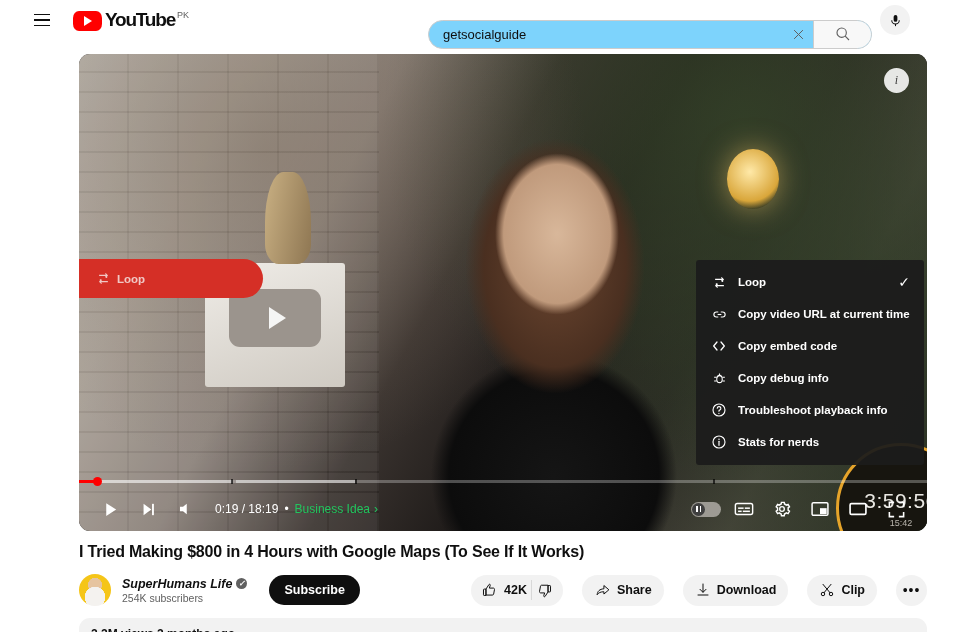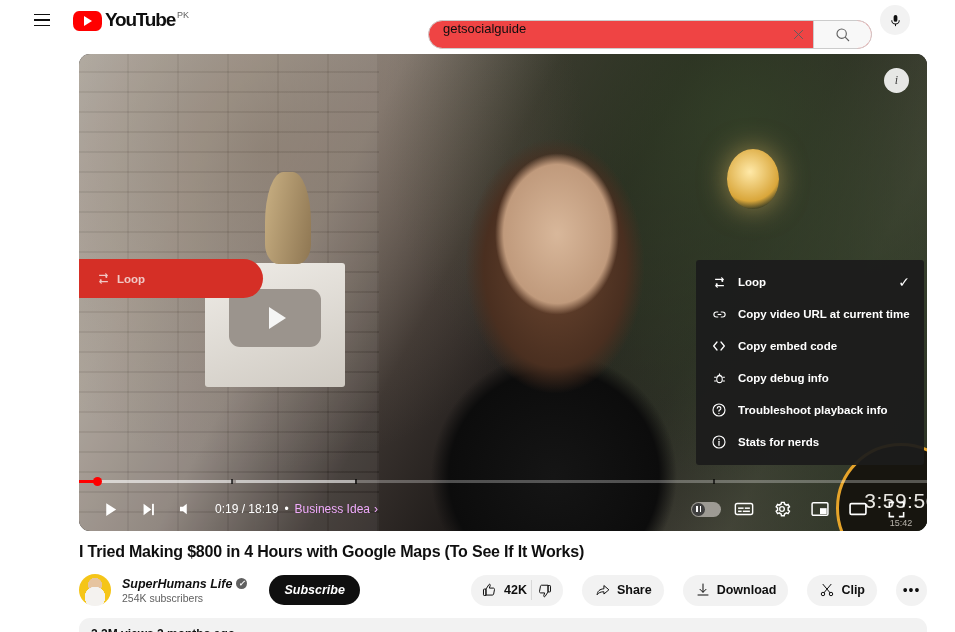--- a/index.html
+++ b/index.html
@@ -45,24 +45,24 @@
   .logo-cc {
     font-size: 9px; color: #606060; margin-left: 2px; margin-top: 0px;
     letter-spacing: 0px;
   }
 
   .search-zone {
     position: absolute; left: 412px; top: 0; height: 40px;
     display: flex; align-items: center;
   }
   .search-box {
-    display: flex; align-items: flex-start;
+    display: flex; align-items: center;
     width: 444px; height: 29px;
     border: 1px solid #cccccc; border-radius: 15px;
-    background: #ef4444; overflow: hidden; margin-top: 28px;
+    background: #7dd3fc; overflow: hidden; margin-top: 28px;
   }
   .search-input {
     flex: 1; border: none; outline: none;
     font-size: 13px; font-family: "Liberation Sans", sans-serif;
     padding: 0 4px 0 14px; color: #0f0f0f; background: transparent;
   }
   .clear-btn {
     width: 30px; height: 28px; display: flex; align-items: center;
     justify-content: center; cursor: pointer; flex: none;
   }
@@ -178,21 +178,21 @@
     padding: 0 12px;
   }
   .ctrl {
     width: 38px; height: 38px; display: flex; align-items: center;
     justify-content: center; cursor: pointer; flex: none;
   }
   .ctrl-time {
     font-size: 12px; color: #ffffff; margin: 0 6px 0 10px;
     white-space: nowrap; display: flex; align-items: center; gap: 6px;
   }
-  .chapter-link { color: #f0abfc; cursor: pointer; display: flex; align-items: flex-start; gap: 4px; }
+  .chapter-link { color: #22c55e; cursor: pointer; display: flex; align-items: flex-start; gap: 4px; }
   .spacer { flex: 1; }
   .autoplay-pill {
     width: 30px; height: 15px; border-radius: 8px;
     background: rgba(190,185,180,0.75); position: relative; cursor: pointer;
   }
   .autoplay-knob {
     position: absolute; left: 1px; top: 1px; width: 13px; height: 13px;
     border-radius: 50%; background: #3f3f3f;
     display: flex; align-items: center; justify-content: center; gap: 2px;
   }
@@ -262,21 +262,20 @@
     width: 11px; height: 11px; border-radius: 50%; background: #606060;
     display: flex; align-items: center; justify-content: center;
     color: #ffffff; font-size: 8px; line-height: 1;
   }
   .sub-count { font-size: 10.5px; color: #606060; margin-top: 1px; }
   .subscribe-btn {
     margin-left: 22px; height: 30px; padding: 0 15px;
     background: #0f0f0f; color: #ffffff; border: none; border-radius: 16px;
     font-size: 12.5px; font-weight: bold; cursor: pointer;
     font-family: "Liberation Sans", sans-serif;
-    font-style: italic;
   }
   .actions { margin-left: auto; display: flex; align-items: center; gap: 19px; }
   .pill {
     height: 31px; border-radius: 16px; background: #f2f2f2;
     display: flex; align-items: center; padding: 0 12px;
     font-size: 12.5px; font-weight: bold; color: #0f0f0f;
     cursor: pointer; gap: 6px; white-space: nowrap;
   }
   .pill-divider { width: 1px; height: 20px; background: #d8d8d8; margin: 0 4px; }
   .pill-round {

